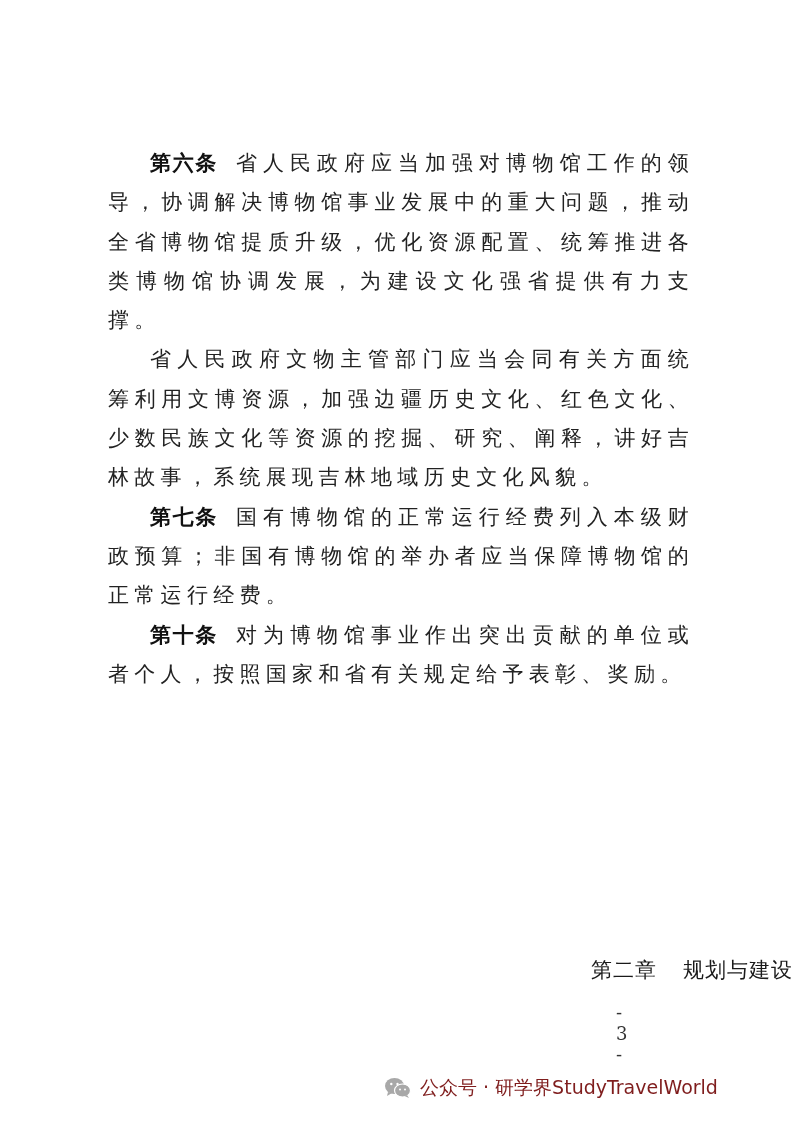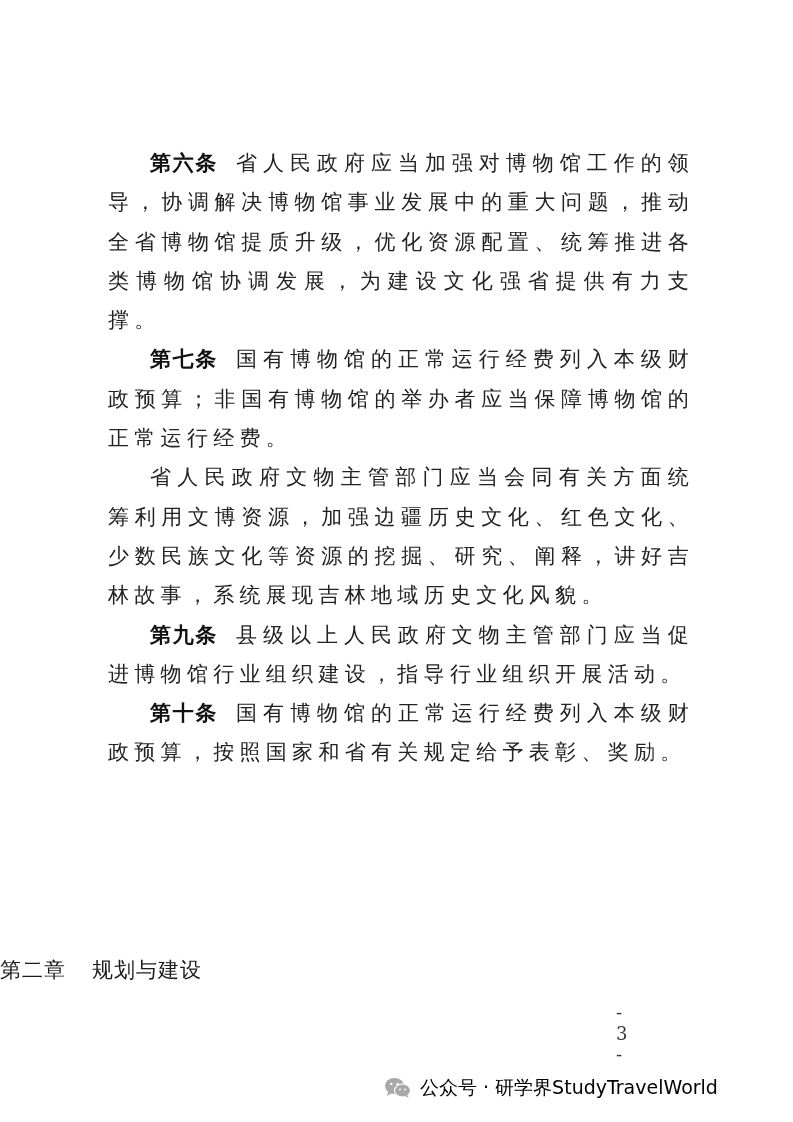--- a/index.html
+++ b/index.html
@@ -45,21 +45,21 @@
       font-weight: bold;
       letter-spacing: 1px;
       color: #111;
       margin-right: 18px;
     }
     .chapter {
       position: absolute;
       left: 0;
       width: 793px;
       top: 956px;
-      text-align: left;
+      text-align: right;
       font-family: "DejaVu Sans", "Liberation Sans", sans-serif;
       font-size: 21px;
       letter-spacing: 1px;
       color: #1a1a1a;
     }
     .chapter .sep { display: inline-block; width: 26px; }
     .page-number {
       position: absolute;
       top: 1002px;
       left: 616px;
@@ -69,42 +69,41 @@
       color: #333;
     }
     .watermark {
       position: absolute;
       top: 1075px;
       left: 384px;
       display: flex;
       align-items: center;
       font-family: "DejaVu Sans", "Liberation Sans", sans-serif;
       font-size: 19px;
-      color: #000000;
+      color: #7f1d1d;
       white-space: nowrap;
     }
     .wechat-icon {
       width: 28px;
       height: 22px;
       position: relative;
       margin-right: 8px;
     }
     .wechat-icon svg { display: block; }
   </style>
 </head>
 <body>
 
 <div class="page">
 
   <div class="body-text">
     <p class="para"><span class="article-no">第六条</span><span>省人民政府应当加强对博物馆工作的领导，协调解决博物馆事业发展中的重大问题，推动全省博物馆提质升级，优化资源配置、统筹推进各类博物馆协调发展，为建设文化强省提供有力支撑。</span></p>
+    <p class="para"><span>省人民政府文物主管部门应当会同有关方面统筹利用文博资源，加强边疆历史文化、红色文化、少数民族文化等资源的挖掘、研究、阐释，讲好吉林故事，系统展现吉林地域历史文化风貌。</span></p>
     <p class="para"><span class="article-no">第七条</span><span>国有博物馆的正常运行经费列入本级财政预算；非国有博物馆的举办者应当保障博物馆的正常运行经费。</span></p>
-    <p class="para"><span>省人民政府文物主管部门应当会同有关方面统筹利用文博资源，加强边疆历史文化、红色文化、少数民族文化等资源的挖掘、研究、阐释，讲好吉林故事，系统展现吉林地域历史文化风貌。</span></p>
-    <p class="para"><span class="article-no">第九条</span><span>县级以上人民政府文物主管部门应当促进博物馆行业组织建设，指导行业组织开展活动。</span></p>
-    <p class="para"><span class="article-no">第十条</span><span>国有博物馆的正常运行经费列入本级财政预算，按照国家和省有关规定给予表彰、奖励。</span></p>
+    <p class="para"><span class="article-no">第十条</span><span>对为博物馆事业作出突出贡献的单位或者个人，按照国家和省有关规定给予表彰、奖励。</span></p>
   </div>
 
   <div class="chapter"><span>第二章</span><span class="sep"></span><span>规划与建设</span></div>
 
   <div class="page-number">- 3 -</div>
 
   <div class="watermark">
     <span class="wechat-icon">
       <svg width="28" height="22" viewBox="0 0 28 22">
         <ellipse cx="10.5" cy="9" rx="9.5" ry="8" fill="#a8a8a8"></ellipse>

